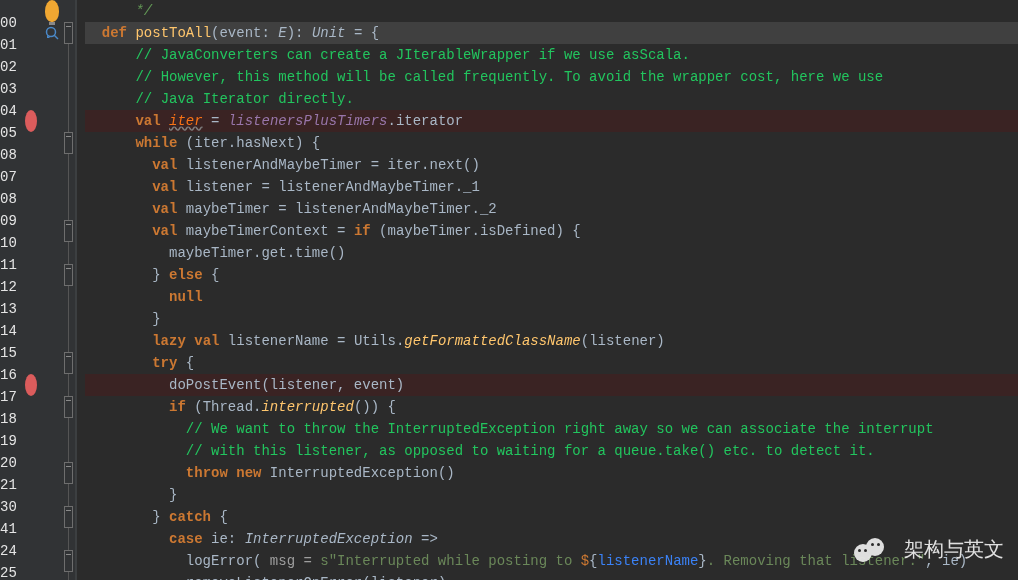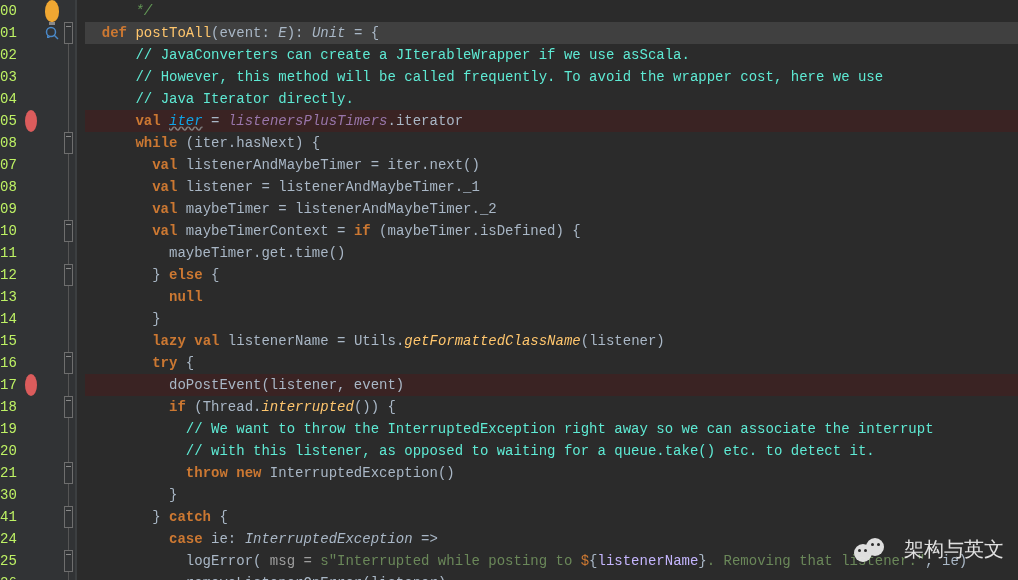--- a/index.html
+++ b/index.html
@@ -20,23 +20,24 @@
   }
   .gutter {
     display: flex;
     flex-shrink: 0;
     background: #313335;
     border-right: 1px solid #3c3f41;
   }
   .line-numbers {
     width: 20px;
     text-align: right;
-    color: #bef264;
+    color: #e5e5e5;
     padding-right: 4px;
     user-select: none;
+    margin-top: 12px;
   }
   .line-numbers div { height: 22px; }
   .markers {
     width: 22px;
     position: relative;
   }
   .markers div { height: 22px; display:flex; align-items:center; justify-content:center; }
   .breakpoint {
     width: 12px; height: 12px; border-radius: 50%;
     background: #db5c5c;
@@ -77,32 +78,32 @@
     height: 22px;
     position: relative;
   }
   .code-line.bp-line {
     background: #3a2323;
   }
   .caret-line {
     background: #404040;
   }
   .kw-b { color: #cc7832; font-weight: bold; }
-  .cm { color: #5eead4; }
+  .cm { color: #22c55e; }
   .fn { color: #ffc66d; }
   .fnit { color: #ffc66d; font-style: italic; }
   .tp { color: #a9b7c6; font-style: italic; }
   .str { color: #6a8759; }
   .param { color: #9e9e9e; }
   .var { color: #9876aa; font-style: italic; }
-  .varu { color: #0ea5e9; font-style: italic; text-decoration: underline wavy #808080; }
+  .varu { color: #f97316; font-style: italic; text-decoration: underline wavy #808080; }
   .locw { text-decoration: underline wavy #808080; }
   .op { color: #a9b7c6; }
   .interp { color: #cc7832; }
-  .interpv { color: #c4b5fd; }
+  .interpv { color: #3b82f6; }
   .green { color: #629755; font-style: italic; }
   .bulb {
     width: 14px; height: 14px;
     background: #f0a732;
     border-radius: 50% 50% 45% 45%;
     position: relative;
   }
   .bulb::after{
     content:''; position:absolute; bottom:-3px; left:4px; width:6px; height:3px; background:#888;
   }

